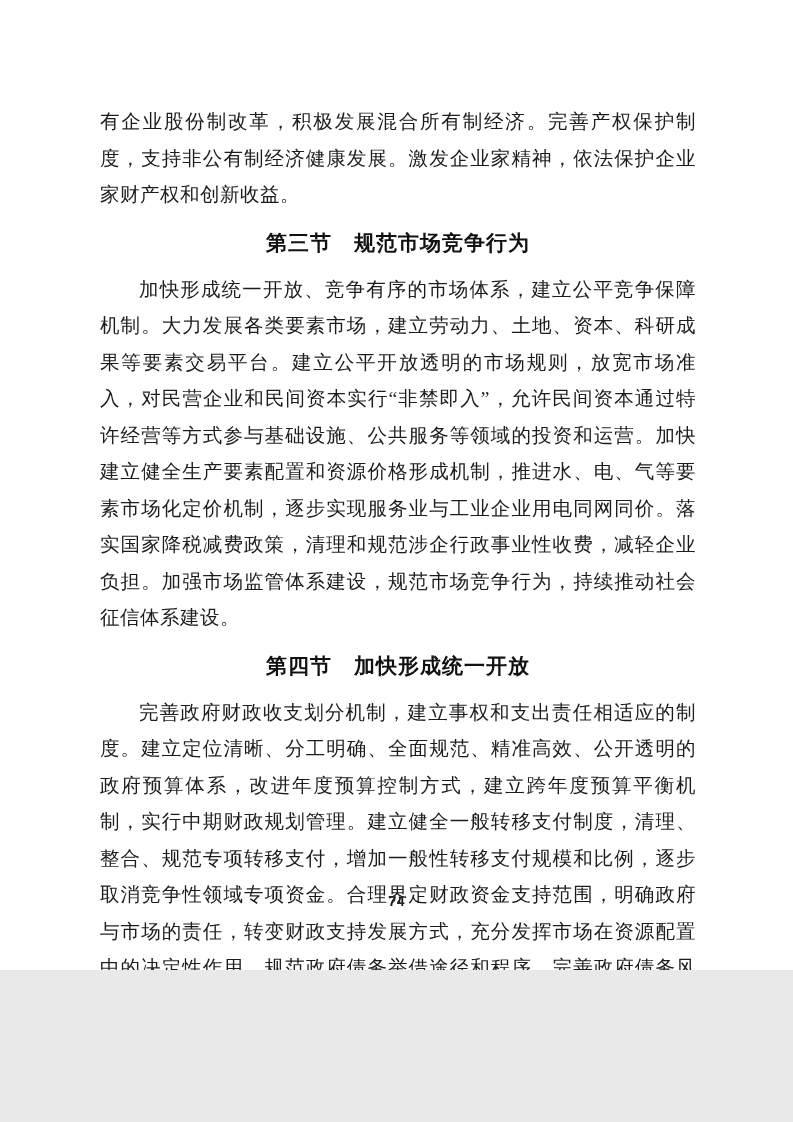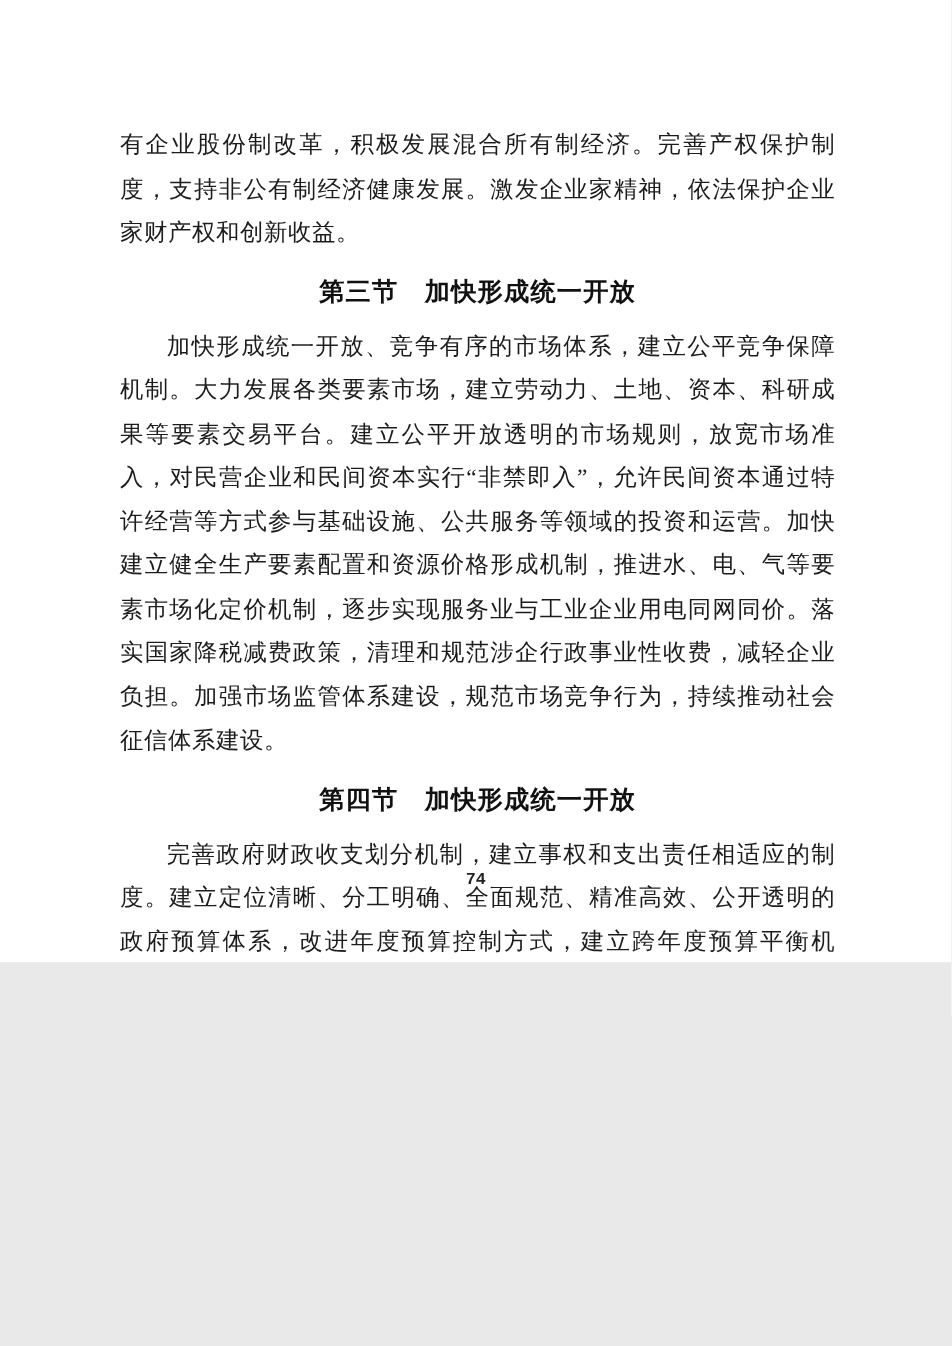--- a/index.html
+++ b/index.html
@@ -3,21 +3,21 @@
 <meta charset="utf-8">
 <style>
   html, body {
     margin: 0;
     padding: 0;
     background: #e9e9e9;
   }
   .page {
     position: relative;
     width: 793px;
-    height: 802px;
+    height: 970px;
     margin: 0 auto;
     background: #ffffff;
     overflow: hidden;
     font-family: "Liberation Serif", "DejaVu Serif", serif;
     color: #1c1c1c;
   }
   .content {
     position: absolute;
     left: 100px;
     top: 104px;
@@ -59,21 +59,21 @@
   }
 </style>
 </head>
 <body>
 
 <div class="page">
   <main class="content">
 
     <p class="body-para">有企业股份制改革，积极发展混合所有制经济。完善产权保护制度，支持非公有制经济健康发展。激发企业家精神，依法保护企业家财产权和创新收益。</p>
 
-    <h2 class="section-heading">第三节　加快形成统一开放</h2>
+    <h2 class="section-heading">第三节　规范市场竞争行为</h2>
 
     <p class="body-para indent">加快形成统一开放、竞争有序的市场体系，建立公平竞争保障机制。大力发展各类要素市场，建立劳动力、土地、资本、科研成果等要素交易平台。建立公平开放透明的市场规则，放宽市场准入，对民营企业和民间资本实行“非禁即入”，允许民间资本通过特许经营等方式参与基础设施、公共服务等领域的投资和运营。加快建立健全生产要素配置和资源价格形成机制，推进水、电、气等要素市场化定价机制，逐步实现服务业与工业企业用电同网同价。落实国家降税减费政策，清理和规范涉企行政事业性收费，减轻企业负担。加强市场监管体系建设，规范市场竞争行为，持续推动社会征信体系建设。</p>
 
     <h2 class="section-heading">第四节　加快形成统一开放</h2>
 
     <p class="body-para indent">完善政府财政收支划分机制，建立事权和支出责任相适应的制度。建立定位清晰、分工明确、全面规范、精准高效、公开透明的政府预算体系，改进年度预算控制方式，建立跨年度预算平衡机制，实行中期财政规划管理。建立健全一般转移支付制度，清理、整合、规范专项转移支付，增加一般性转移支付规模和比例，逐步取消竞争性领域专项资金。合理界定财政资金支持范围，明确政府与市场的责任，转变财政支持发展方式，充分发挥市场在资源配置中的决定性作用。规范政府债务举借途径和程序，完善政府债务风险预警机制，完善债务管理问责机制，确保债务风险总体可控。落实中省税收体制改革政策，加快培育稳定的地方主体税源。</p>
 
   </main>
 
   <footer class="page-footer">

